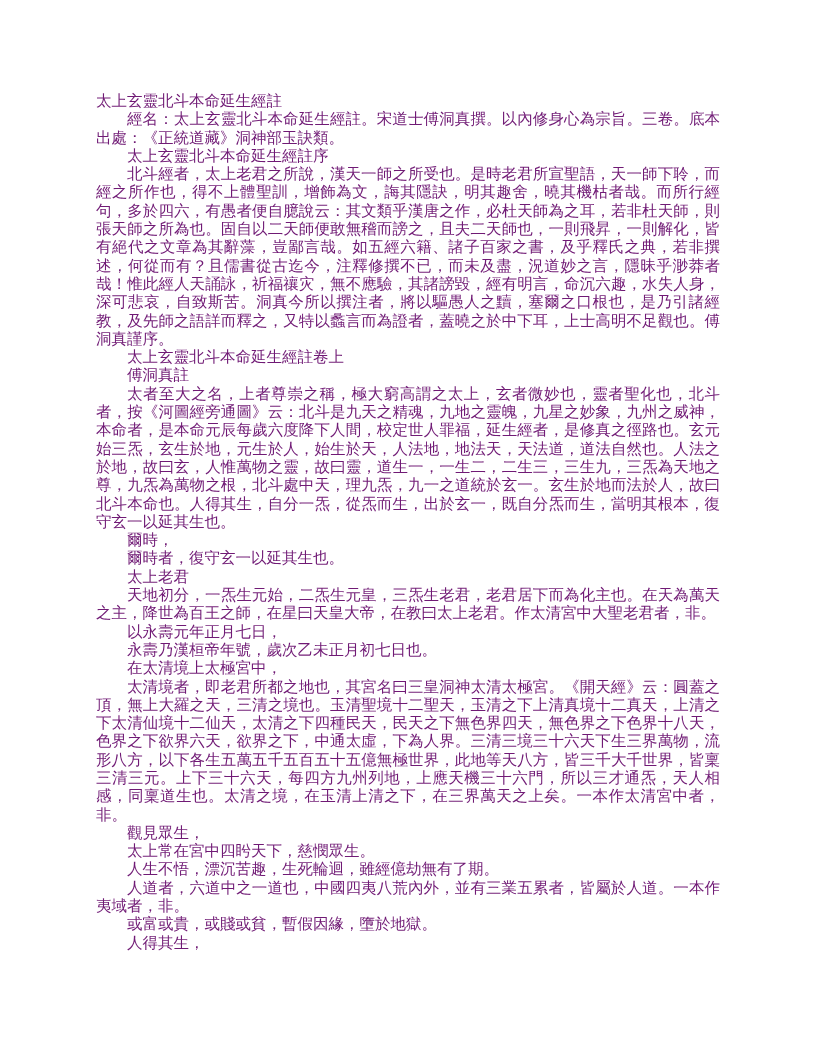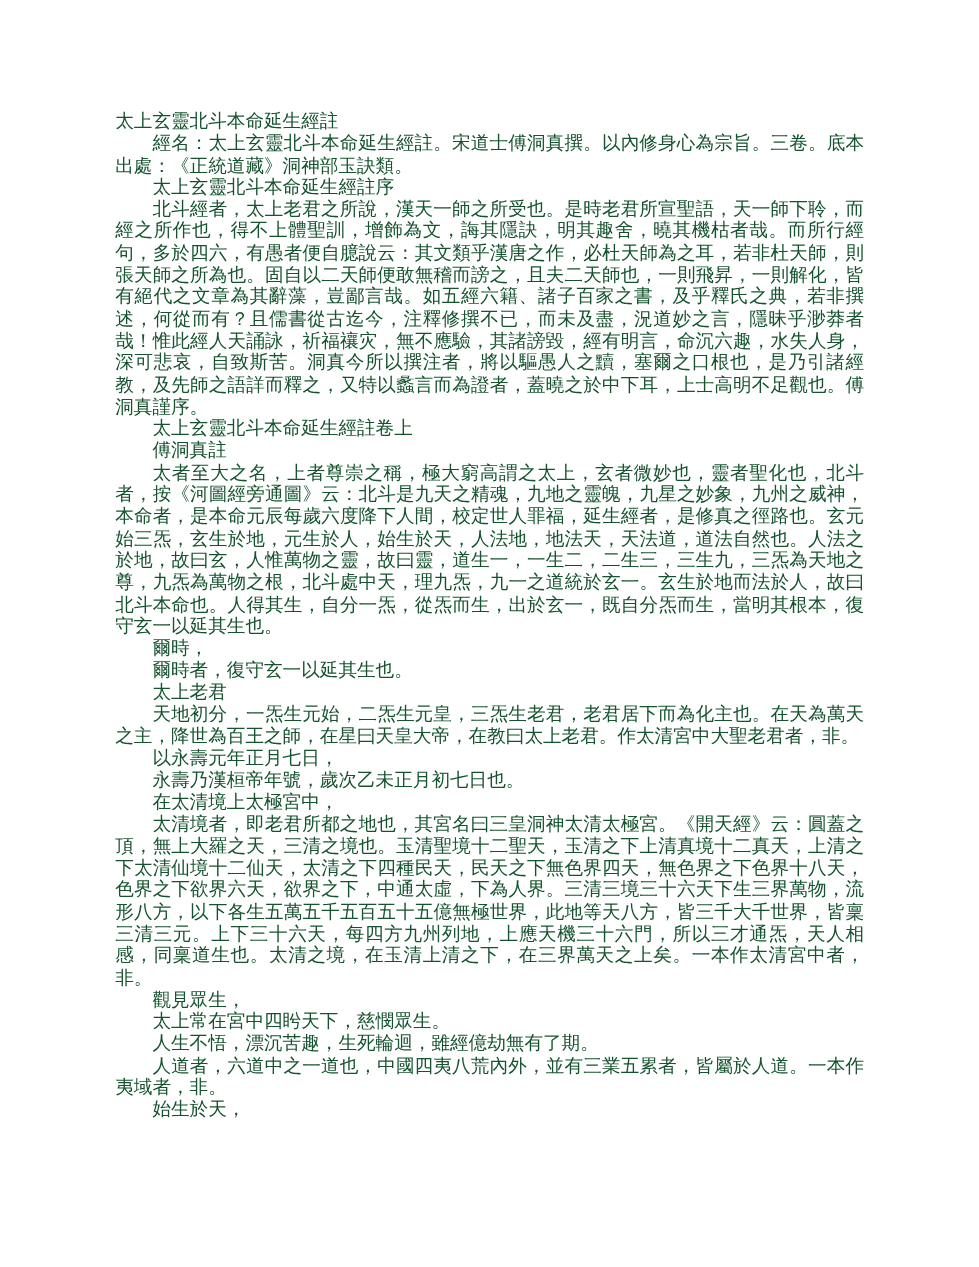--- a/index.html
+++ b/index.html
@@ -16,21 +16,21 @@
     box-sizing: border-box;
   }
   .text-block {
     position: absolute;
     top: 92px;
     left: 96px;
     width: 624px;
     font-family: "DejaVu Serif", "Liberation Serif", serif;
     font-size: 15.5px;
     line-height: 18.3px;
-    color: #14532d;
+    color: #701a75;
     letter-spacing: 0;
   }
   .text-block p {
     margin: 0;
     padding: 0;
     text-align: justify;
     text-indent: 2em;
     word-break: break-all;
   }
   .text-block p.no-indent {
@@ -54,15 +54,16 @@
     <p>太上老君</p>
     <p>天地初分，一炁生元始，二炁生元皇，三炁生老君，老君居下而為化主也。在天為萬天之主，降世為百王之師，在星曰天皇大帝，在教曰太上老君。作太清宮中大聖老君者，非。</p>
     <p>以永壽元年正月七日，</p>
     <p>永壽乃漢桓帝年號，歲次乙未正月初七日也。</p>
     <p>在太清境上太極宮中，</p>
     <p>太清境者，即老君所都之地也，其宮名曰三皇洞神太清太極宮。《開天經》云：圓蓋之頂，無上大羅之天，三清之境也。玉清聖境十二聖天，玉清之下上清真境十二真天，上清之下太清仙境十二仙天，太清之下四種民天，民天之下無色界四天，無色界之下色界十八天，色界之下欲界六天，欲界之下，中通太虛，下為人界。三清三境三十六天下生三界萬物，流形八方，以下各生五萬五千五百五十五億無極世界，此地等天八方，皆三千大千世界，皆稟三清三元。上下三十六天，每四方九州列地，上應天機三十六門，所以三才通炁，天人相感，同稟道生也。太清之境，在玉清上清之下，在三界萬天之上矣。一本作太清宮中者，非。</p>
     <p>觀見眾生，</p>
     <p>太上常在宮中四盻天下，慈憫眾生。</p>
     <p>人生不悟，漂沉苦趣，生死輪迴，雖經億劫無有了期。</p>
     <p>人道者，六道中之一道也，中國四夷八荒內外，並有三業五累者，皆屬於人道。一本作夷域者，非。</p>
-    <p>始生於天，</p>
+    <p>或富或貴，或賤或貧，暫假因緣，墮於地獄。</p>
+    <p>人得其生，</p>
   </div>
 </div>
 
 </body></html>

